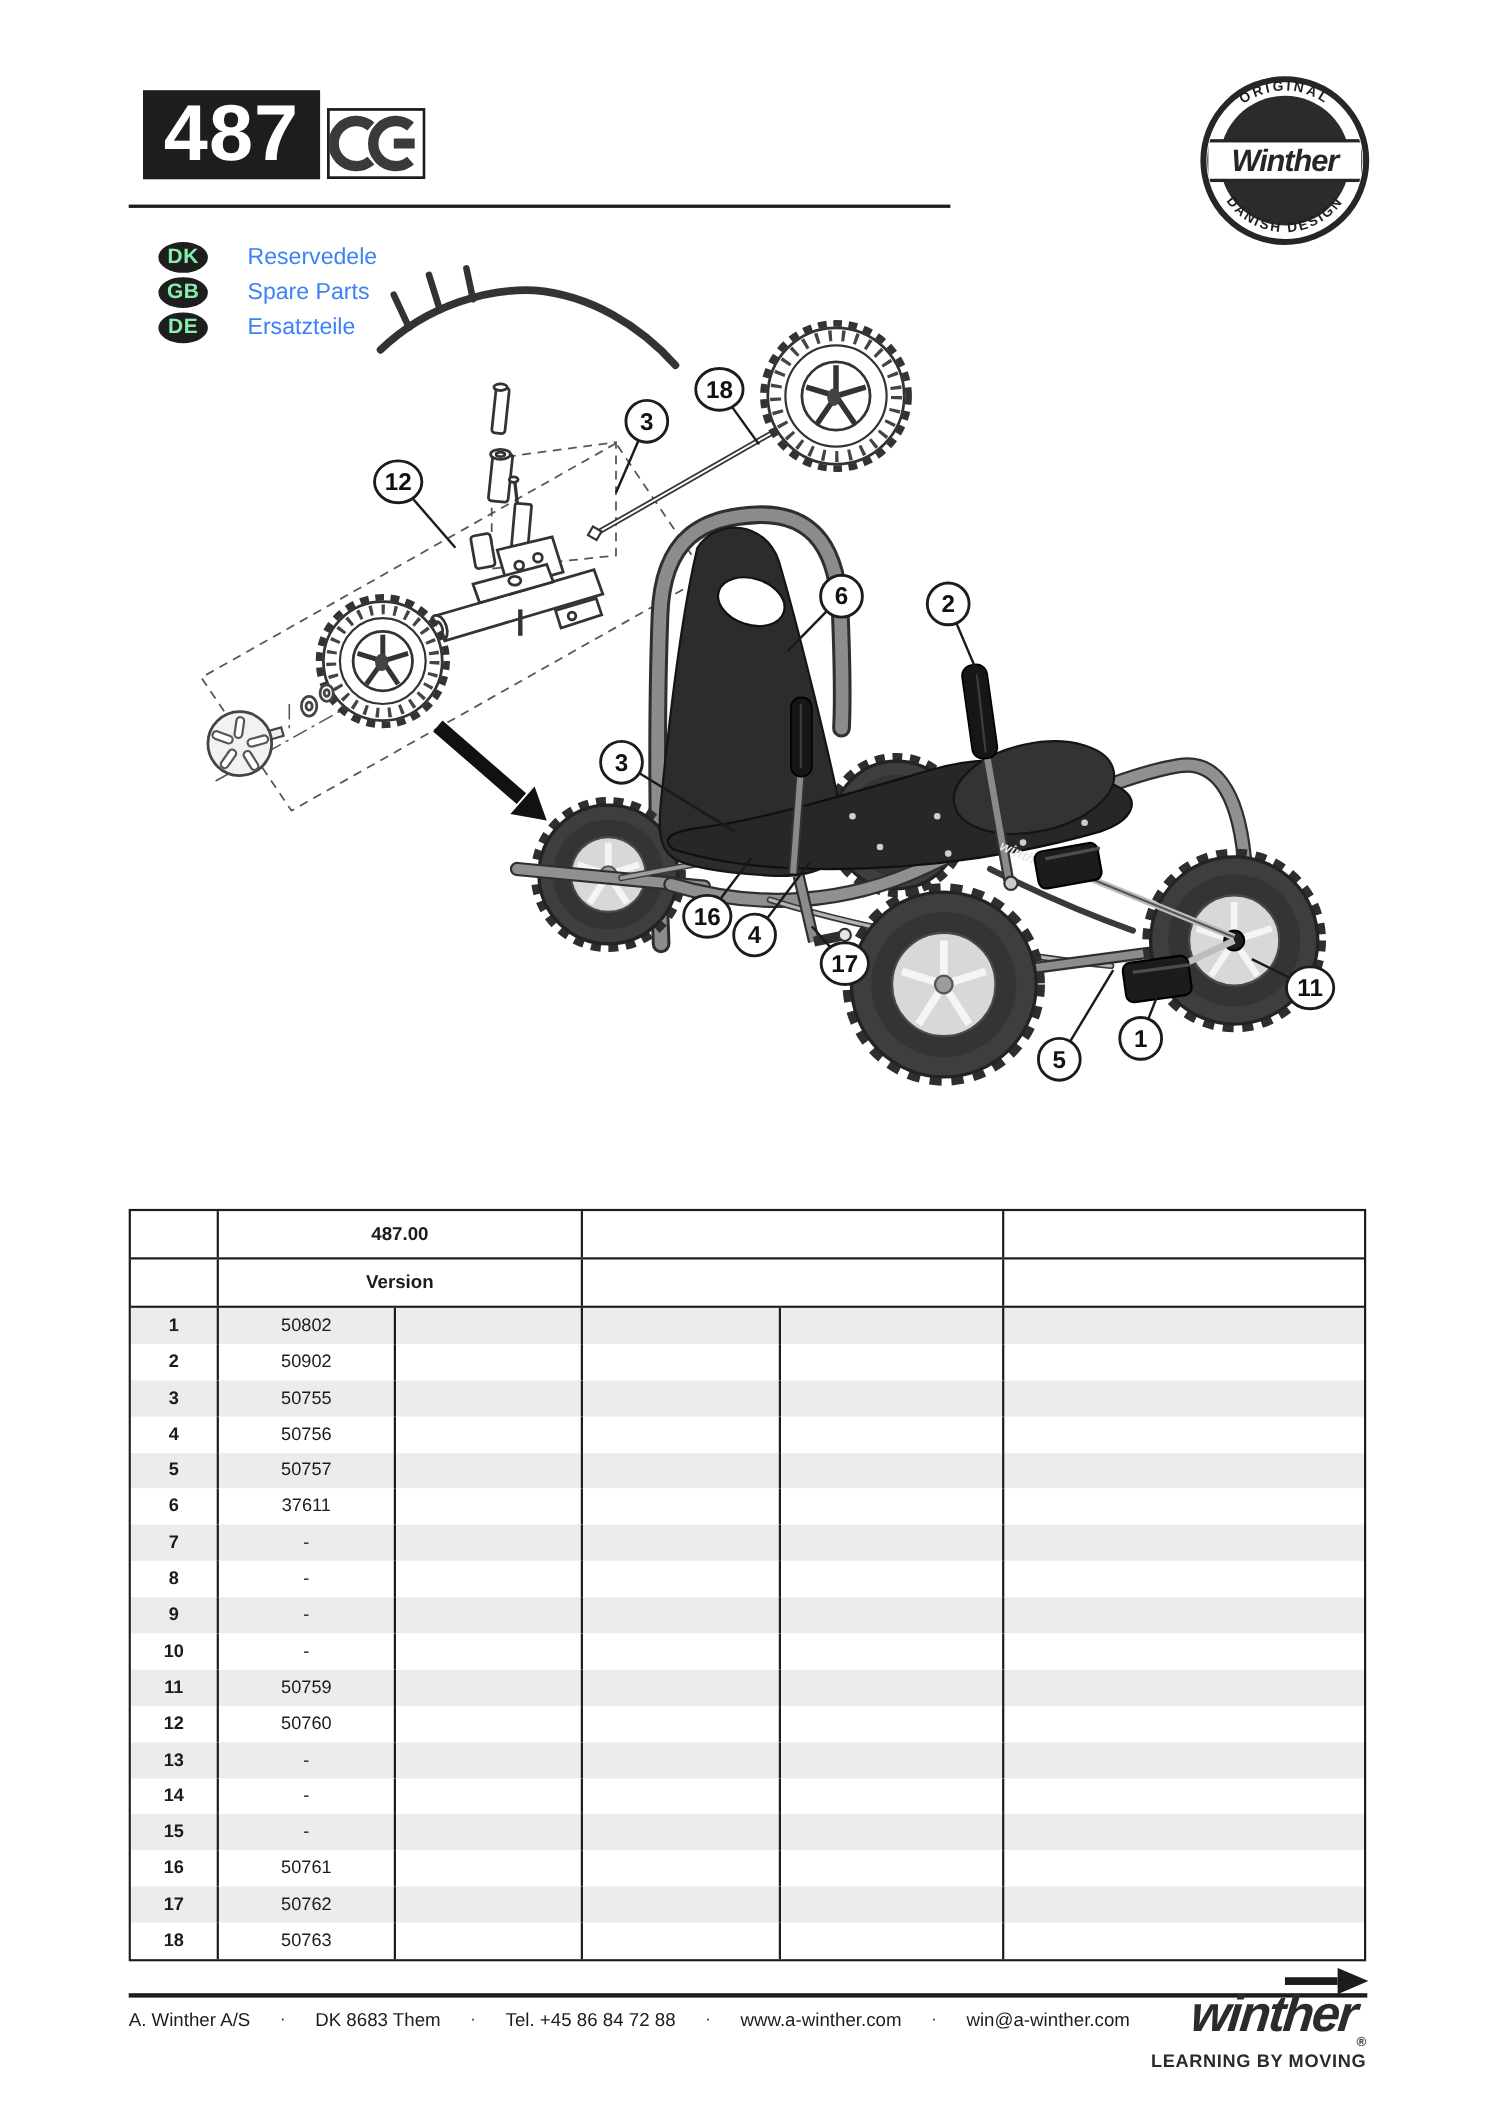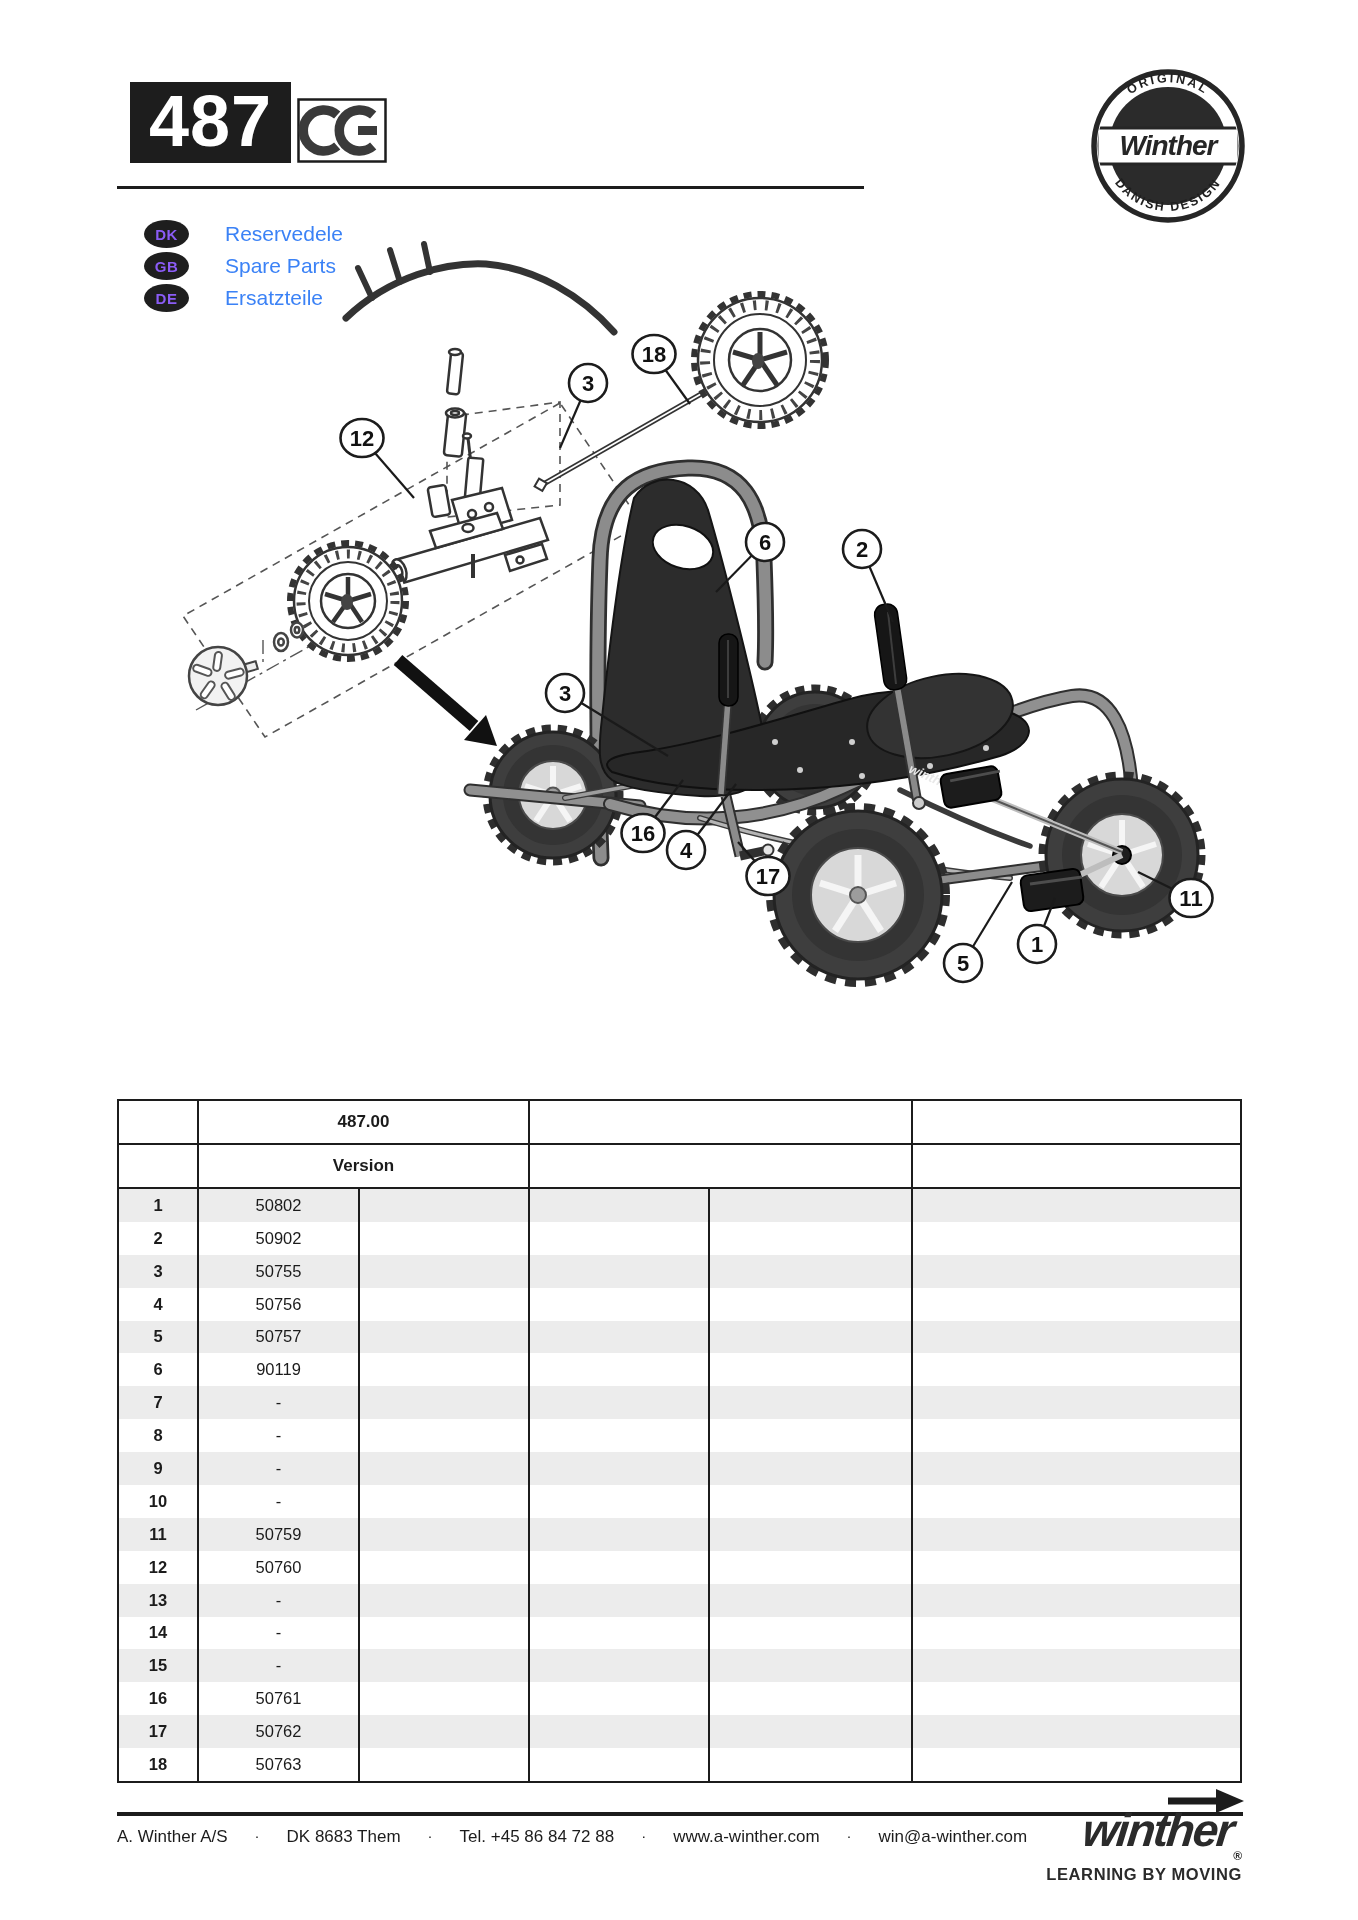--- a/index.html
+++ b/index.html
@@ -14,22 +14,22 @@
   #model-box{
     left:130px;top:82px;width:161px;height:81px;background:#1d1d1d;
     color:#fff;font-size:72px;font-weight:600;text-align:center;line-height:78px;letter-spacing:1px;
   }
   #ce-box{left:297px;top:98px;width:90px;height:65px;}
   #top-rule{left:117px;top:186px;width:747px;height:3px;background:#1c1c1c;}
 
   #languages{left:144px;top:218px;}
   .lang-row{display:flex;align-items:center;height:32px;}
   .lang-badge{
-    width:45px;height:28px;border-radius:50%;background:#1e1e1e;color:#8b5cf6;
-    font-size:15px;font-weight:bold;display:flex;align-items:center;justify-content:center;
+    width:45px;height:28px;border-radius:50%;background:#1e1e1e;color:#86efac;
+    font-size:19px;font-weight:bold;display:flex;align-items:center;justify-content:center;
     letter-spacing:.5px;flex:0 0 auto;
   }
   .lang-label{margin-left:36px;font-size:21px;color:#3b82f6;}
 
   #brand-circle{left:1088px;top:66px;}
 
   
   #diagram{left:100px;top:230px;}
 
   
@@ -458,21 +458,21 @@
       <div class="t-row t-cols row-odd">
         <div class="t-cell pos-cell">5</div>
         <div class="t-cell">50757</div>
         <div class="t-cell"></div>
         <div class="t-cell"></div>
         <div class="t-cell"></div>
         <div class="t-cell"></div>
       </div>
       <div class="t-row t-cols row-even">
         <div class="t-cell pos-cell">6</div>
-        <div class="t-cell">90119</div>
+        <div class="t-cell">37611</div>
         <div class="t-cell"></div>
         <div class="t-cell"></div>
         <div class="t-cell"></div>
         <div class="t-cell"></div>
       </div>
       <div class="t-row t-cols row-odd">
         <div class="t-cell pos-cell">7</div>
         <div class="t-cell">-</div>
         <div class="t-cell"></div>
         <div class="t-cell"></div>

